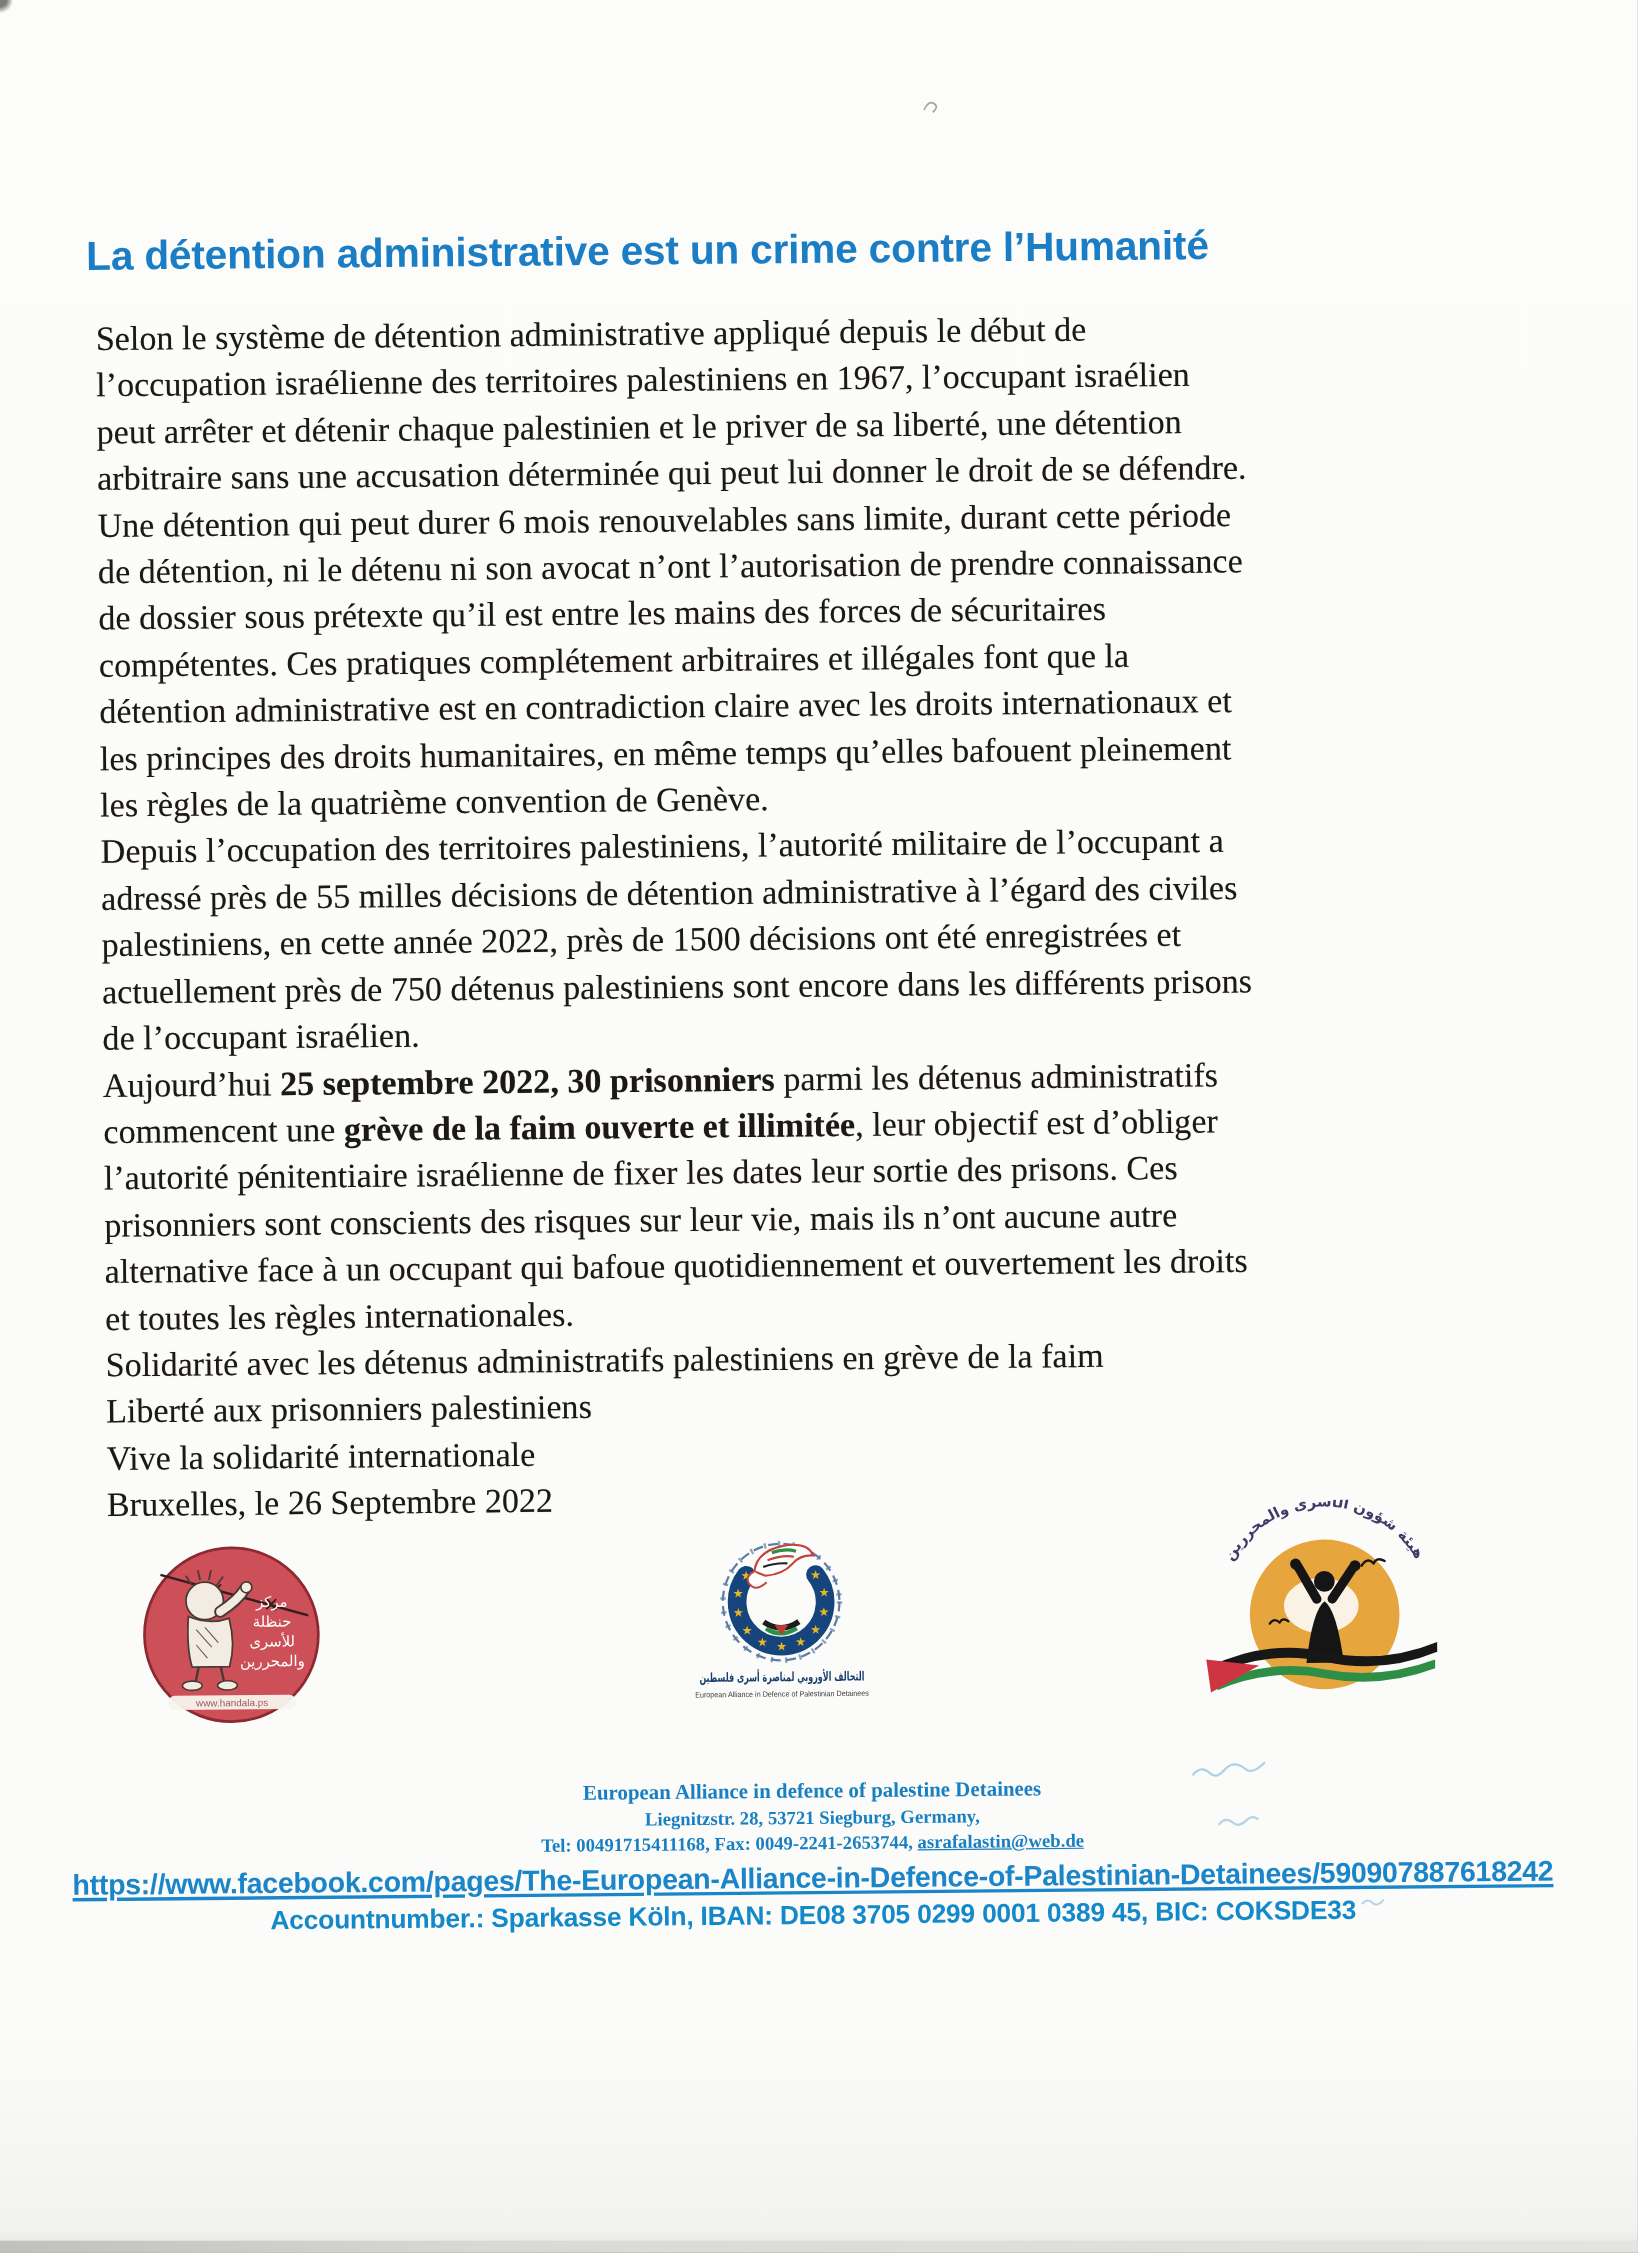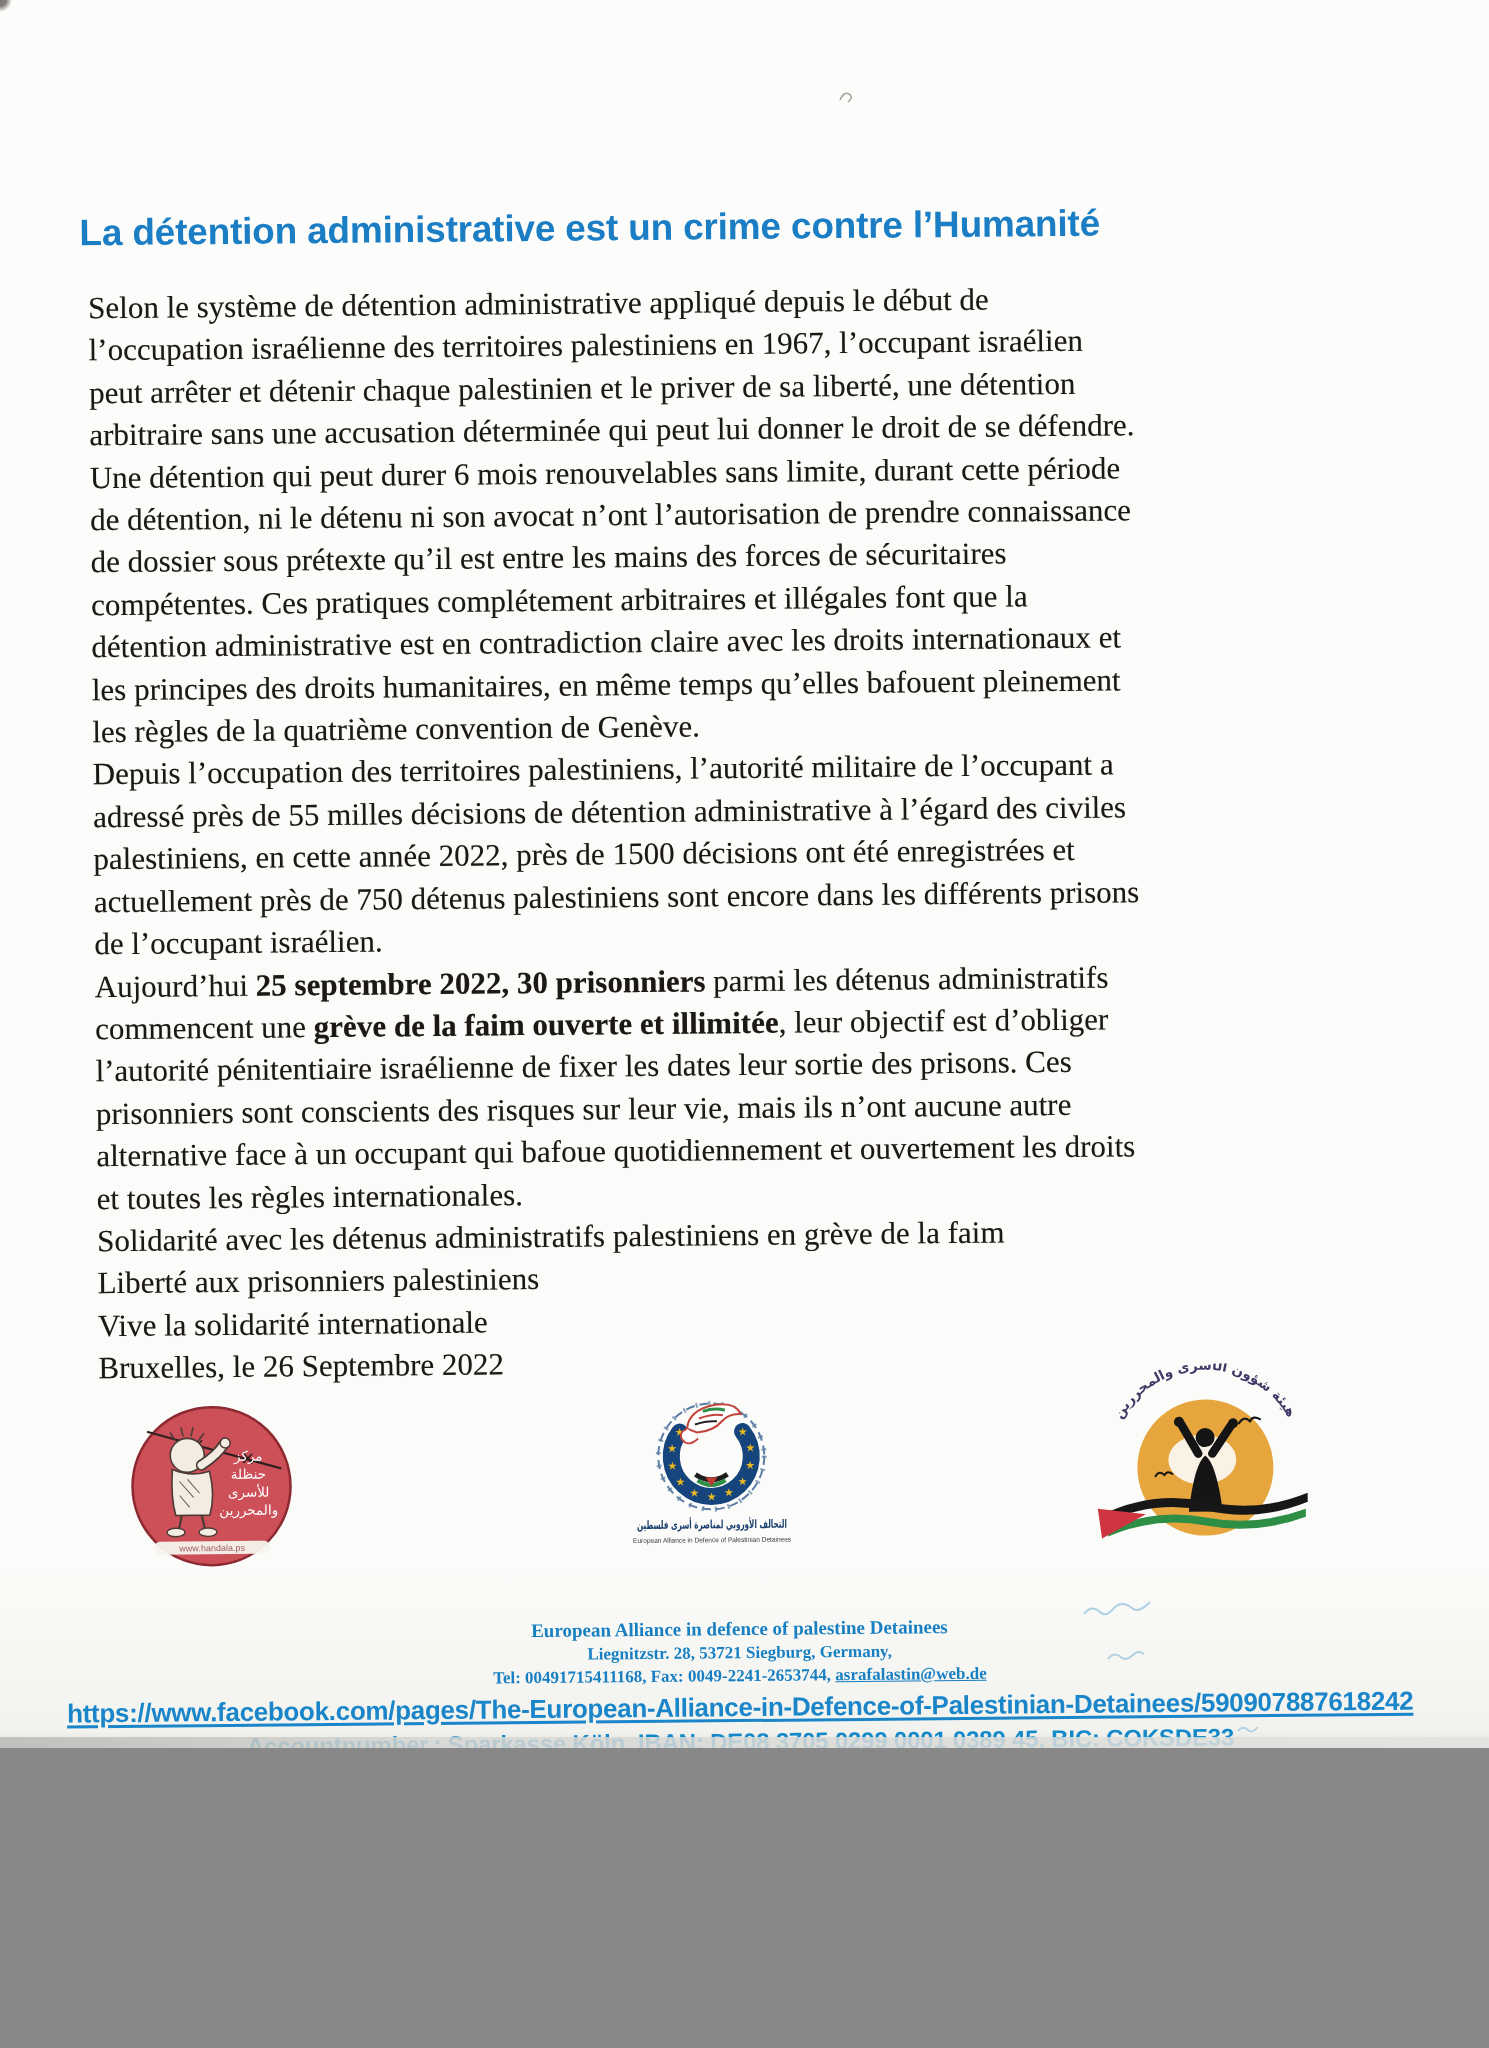--- a/index.html
+++ b/index.html
@@ -1,17 +1,17 @@
 <!DOCTYPE html>
 <html><head>
 <meta charset="utf-8">
 <style>
   html,body{margin:0;padding:0;background:#888;}
   .page{
-    position:relative;width:1489px;height:1748px;margin:0 auto;
+    position:relative;width:1489px;height:2048px;margin:0 auto;
     background:linear-gradient(180deg,#fcfcfa 0%,#fbfbf9 90%,#f2f2ef 99%,#e2e2df 100%);
     overflow:hidden;
     font-family:"Liberation Serif",serif;
   }
   .skew{position:absolute;left:0;top:0;width:100%;height:100%;transform:rotate(-0.55deg);transform-origin:50% 40%;}
   .heading{
     position:absolute;left:84px;top:206px;margin:0;
     font-family:"Liberation Sans",sans-serif;
     font-size:37px;font-weight:700;letter-spacing:-0.2px;
     color:#1b7ec5;white-space:nowrap;

